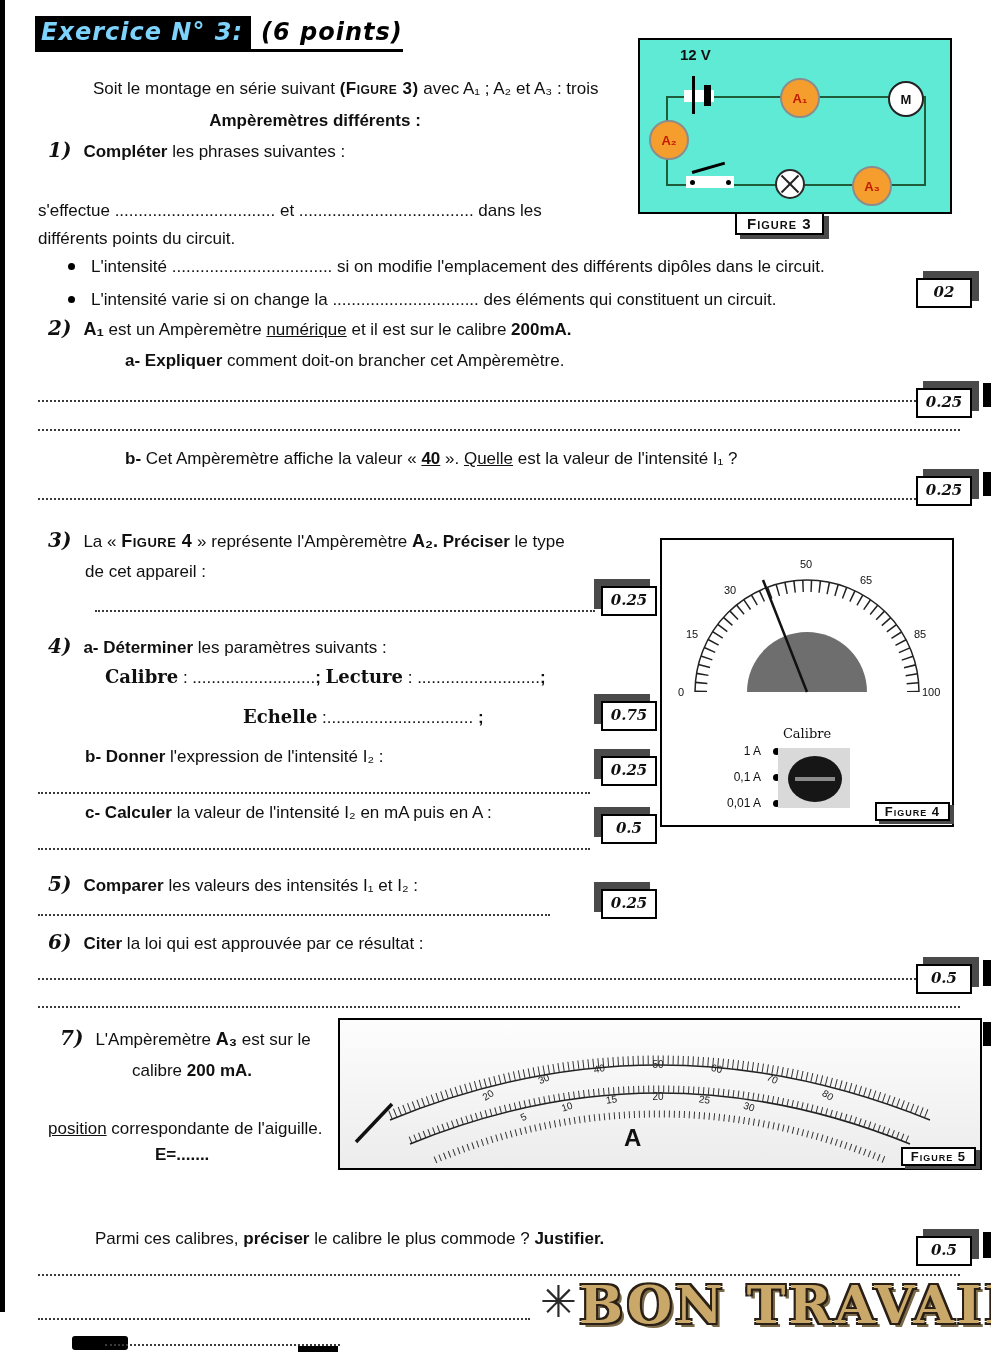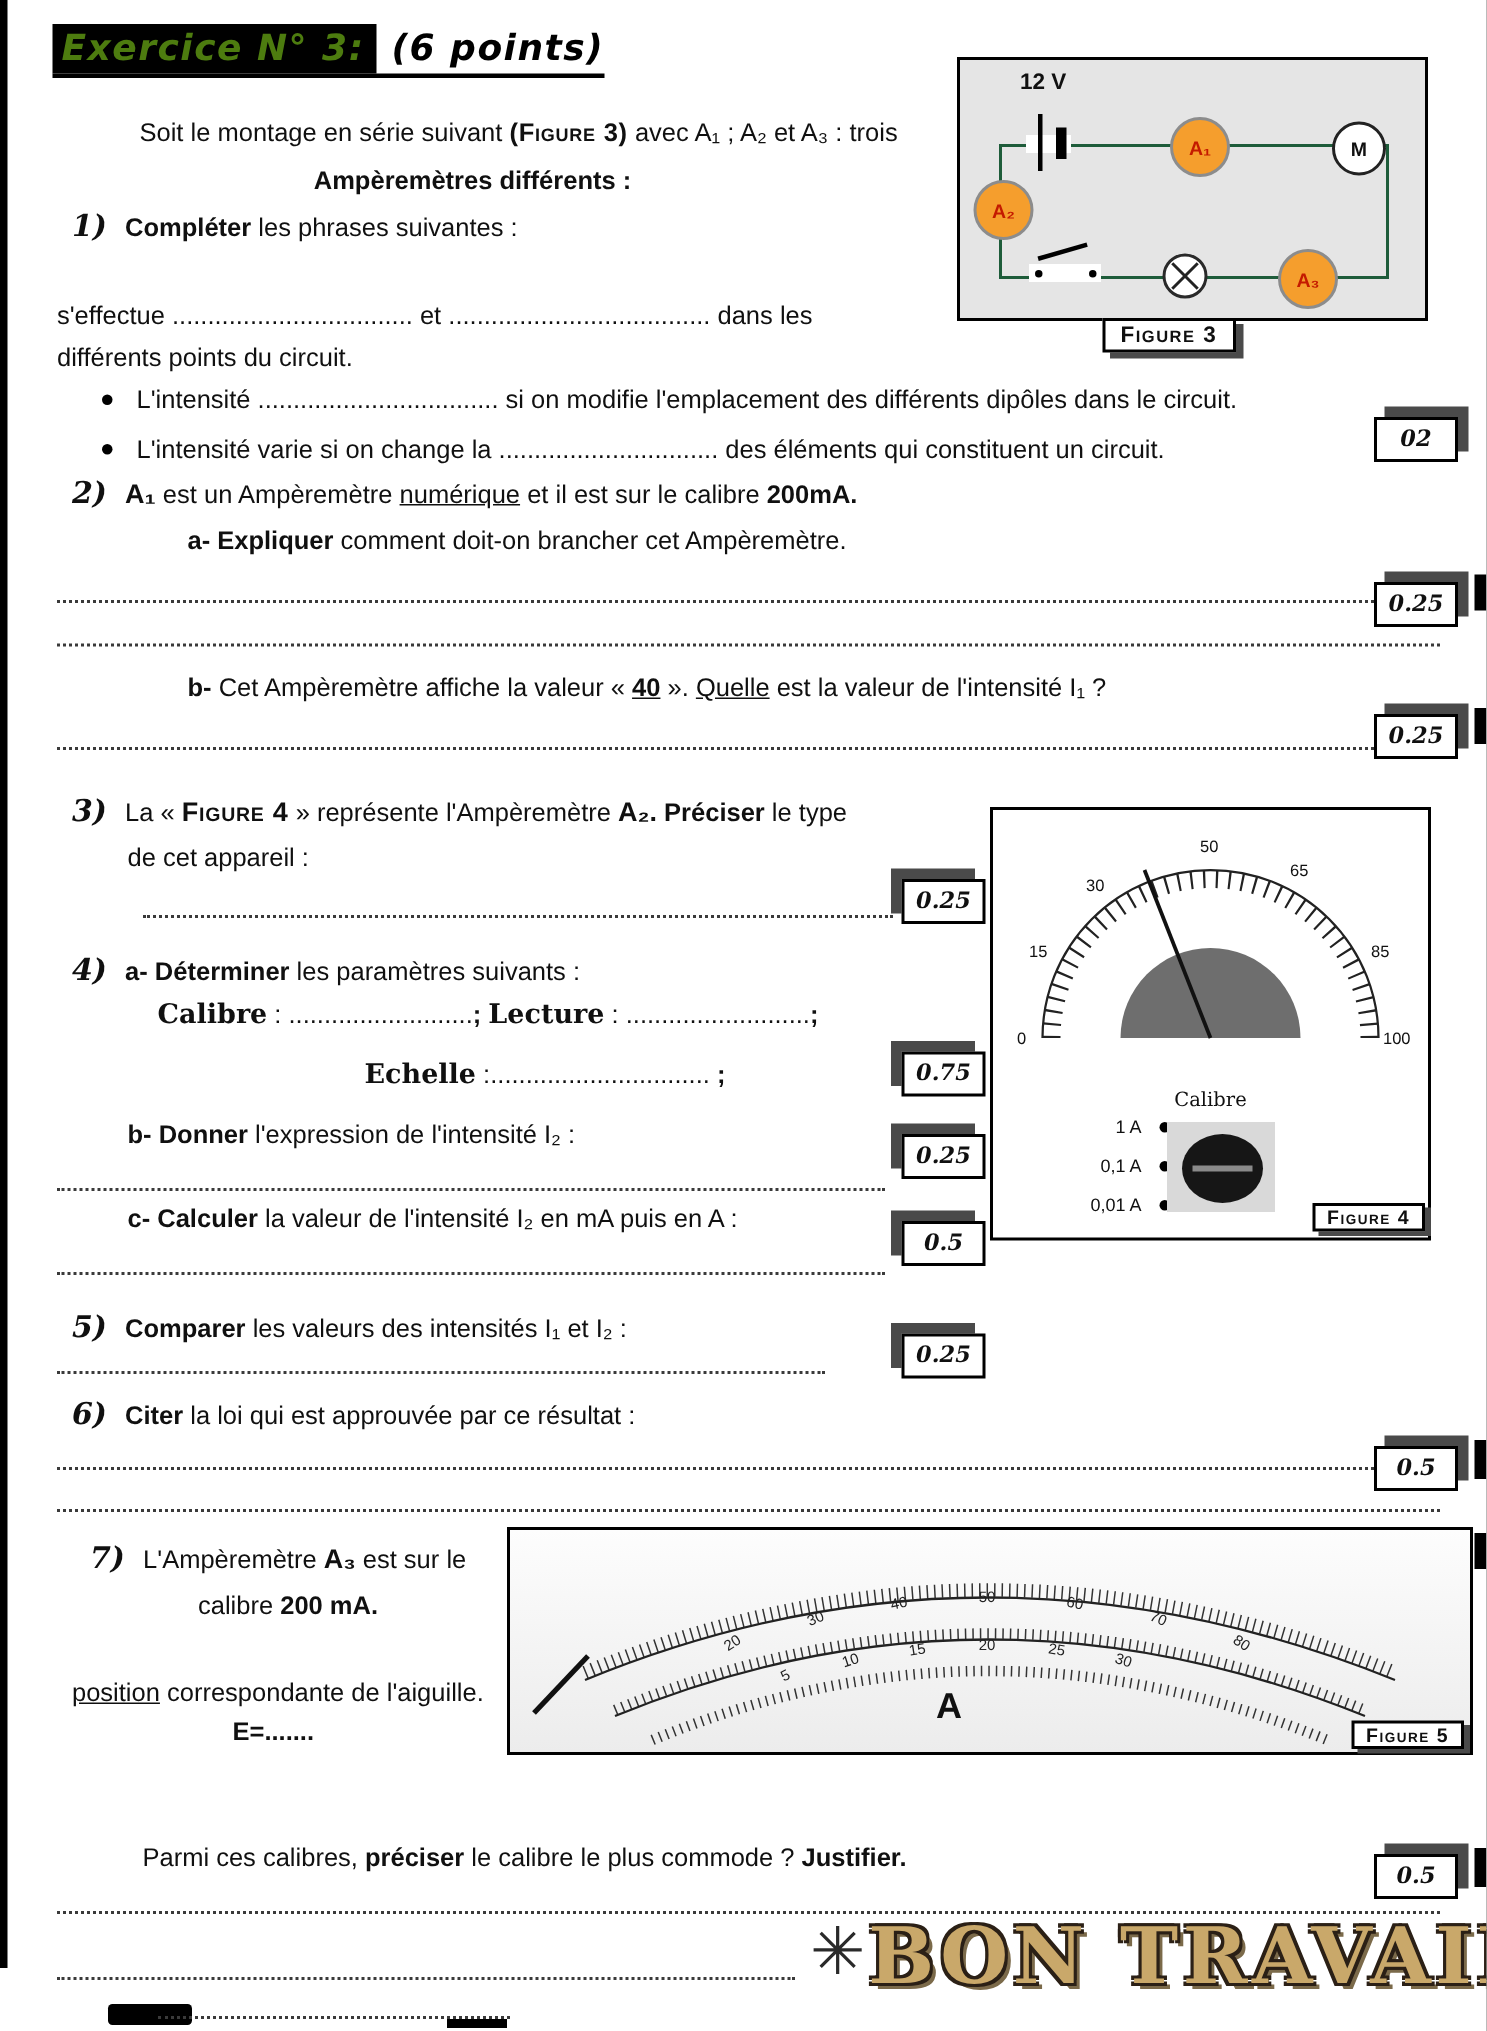--- a/index.html
+++ b/index.html
@@ -16,26 +16,26 @@
   .serifb{font-family:"DejaVu Serif",serif;font-weight:bold;font-size:18px;}
   .dotline{border-bottom:2.4px dotted #3a3a3a;height:2px;}
   .pts{width:52px;height:26px;background:#fff;border:2px solid #000;text-align:center;line-height:24px;
        font-family:"DejaVu Serif",serif;font-style:italic;font-weight:bold;font-size:15px;}
   .pts-l{box-shadow:-7px -7px 0 #4a4a4a;}
   .pts-r{box-shadow:7px -7px 0 #4a4a4a;}
   .figlabel{background:#fff;border:2px solid #000;padding:1px 10px;font-weight:bold;font-variant:small-caps;
             font-size:15px;letter-spacing:1px;box-shadow:5px 4px 0 #4a4a4a;white-space:nowrap;}
   .title-wrap{border-bottom:3px solid #000;padding-bottom:3px;font-family:"DejaVu Sans",sans-serif;
               font-style:italic;font-weight:bold;font-size:24px;letter-spacing:1px;}
-  .title-badge{background:#000;color:#4d7c0f;padding:2px 8px 3px 6px;}
+  .title-badge{background:#000;color:#7dd3fc;padding:2px 8px 3px 6px;}
   .title-suffix{color:#000000;margin-left:10px;}
   .left-edge{left:0;top:0;width:5px;height:1312px;background:#000;}
   .edge{position:absolute;right:0;width:8px;background:#000;}
   
-  .fig3{border:2px solid #000;background:#e5e5e5;}
+  .fig3{border:2px solid #000;background:#5eead4;}
   .f3-loop{position:absolute;left:26px;top:56px;width:256px;height:86px;border:2px solid #1E5C3A;}
   .gap{position:absolute;background:#fff;}
   .bar{position:absolute;background:#000;}
   .meter{position:absolute;border-radius:50%;display:flex;align-items:center;justify-content:center;
          font-weight:bold;font-size:13px;}
   .meter.orange{width:36px;height:36px;background:#F59E2D;border:2px solid #8c8c8c;color:#C41A00;}
   .meter.plain{width:32px;height:32px;background:#fff;border:2px solid #222;color:#111;}
   .lamp{position:absolute;left:135px;top:129px;width:26px;height:26px;border:2px solid #2a2a2a;
         border-radius:50%;background:#fff;}
   .lamp i{position:absolute;left:1px;top:12px;width:24px;height:2px;background:#222;display:block;}

